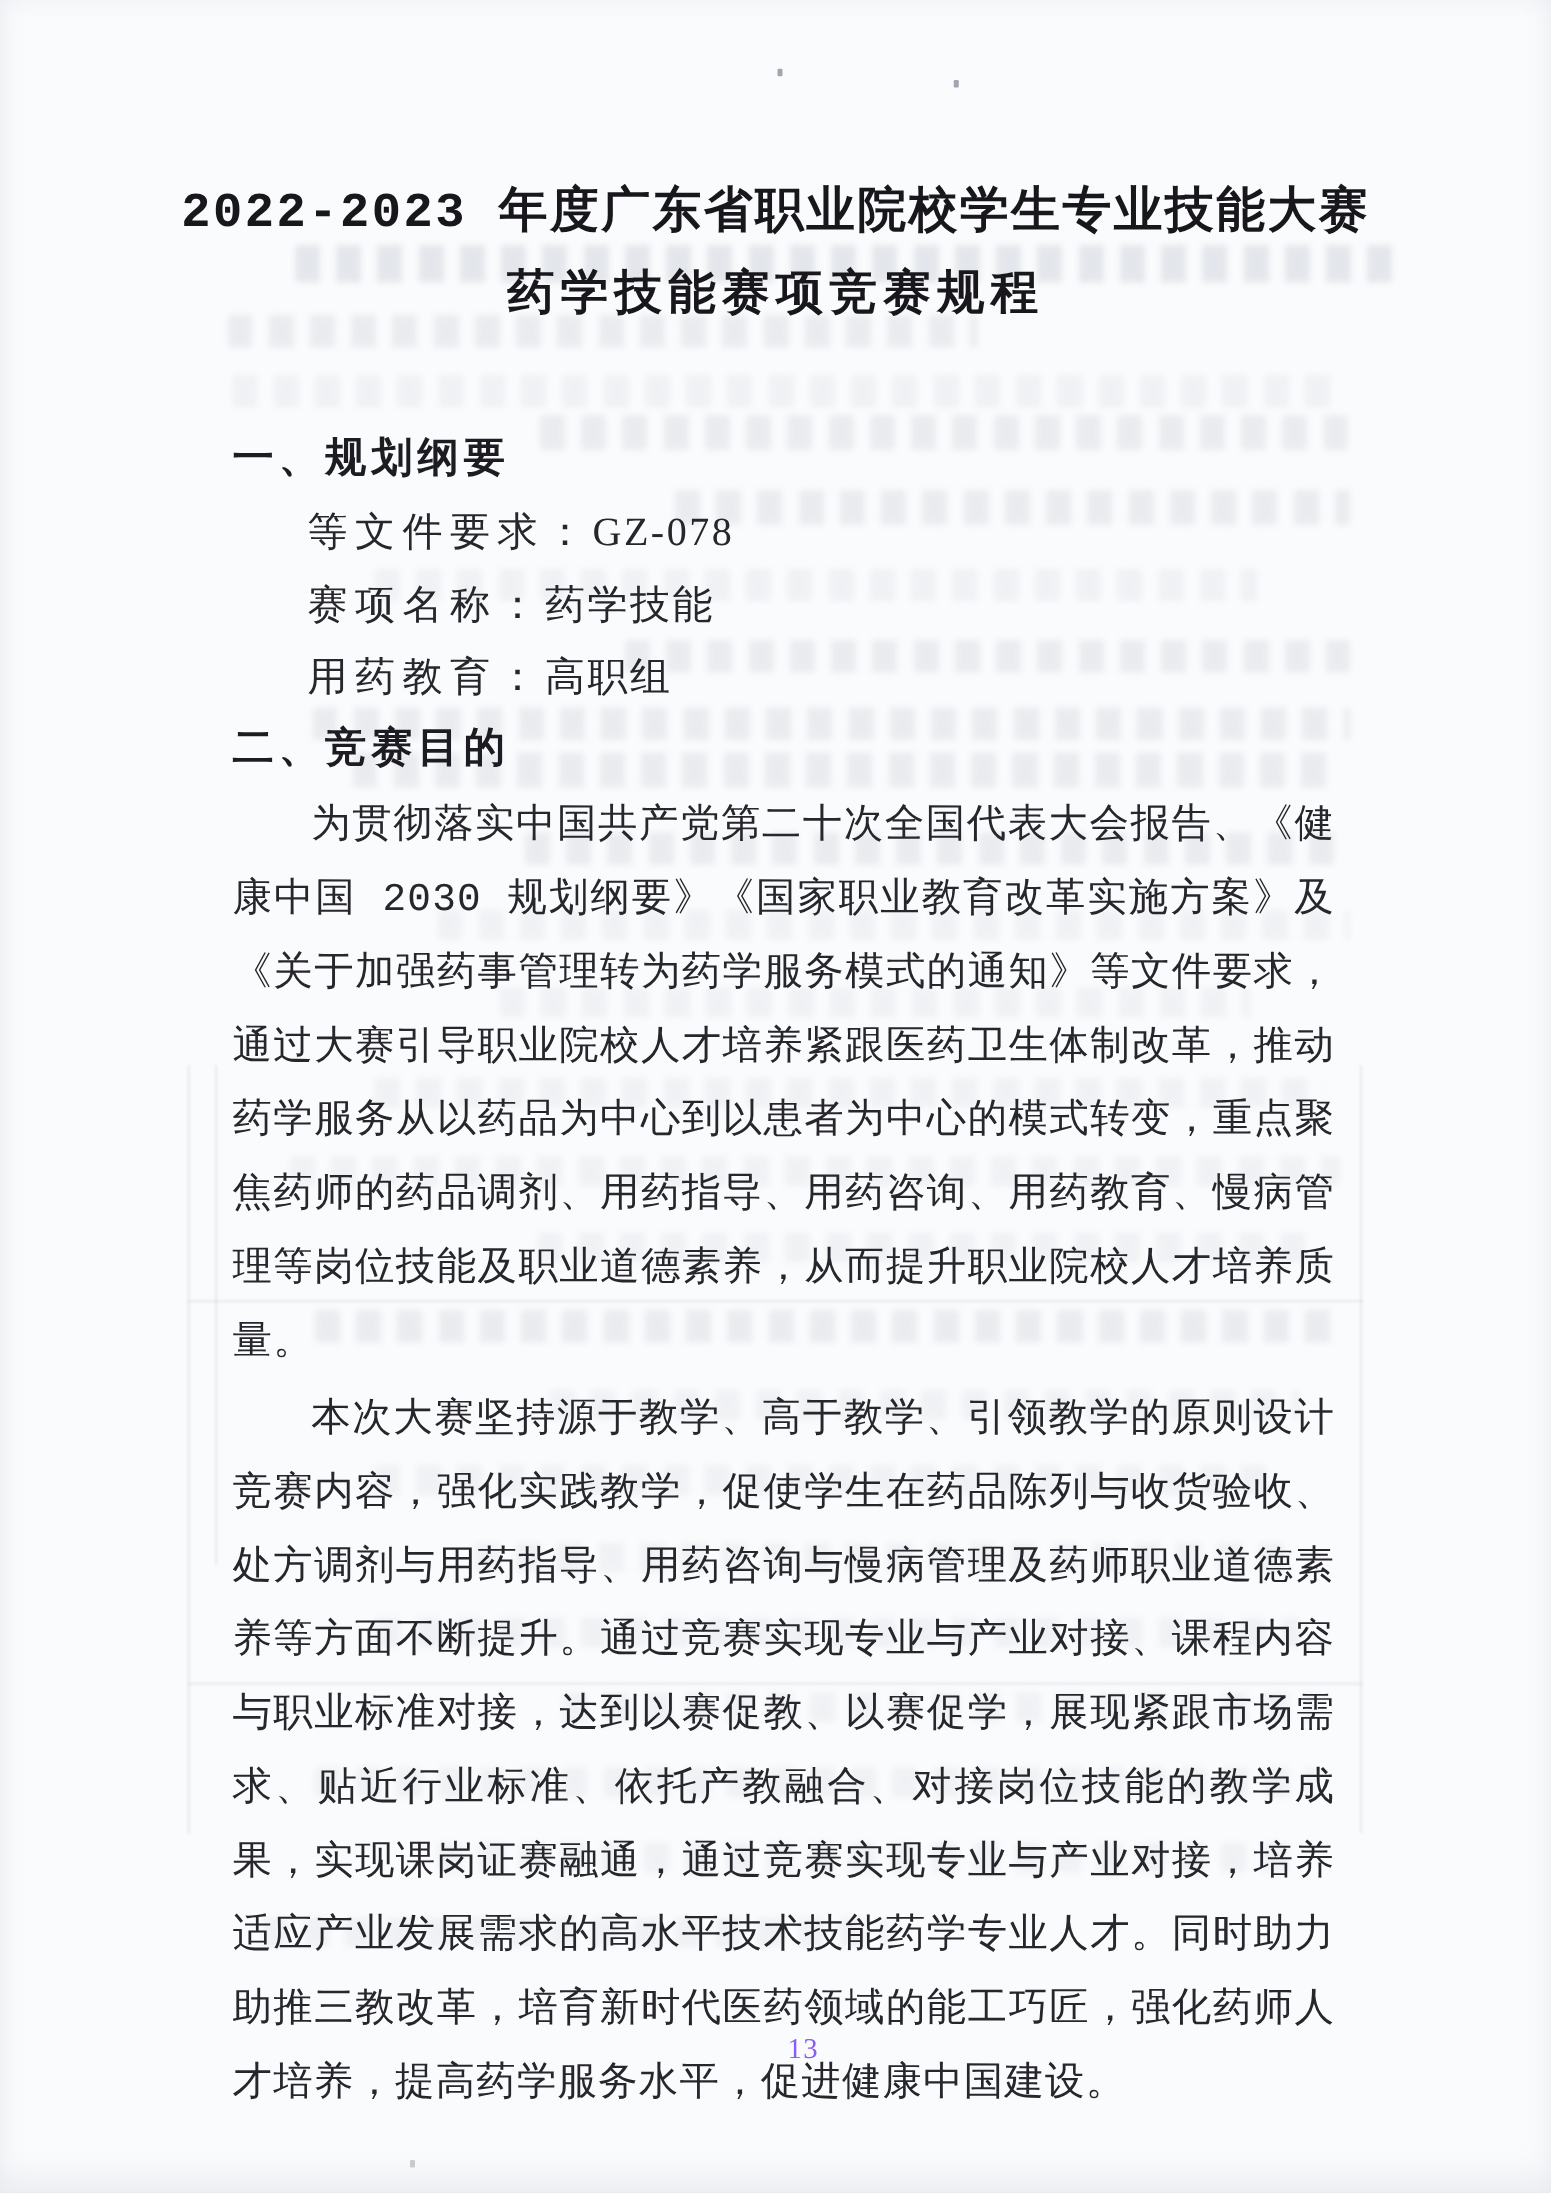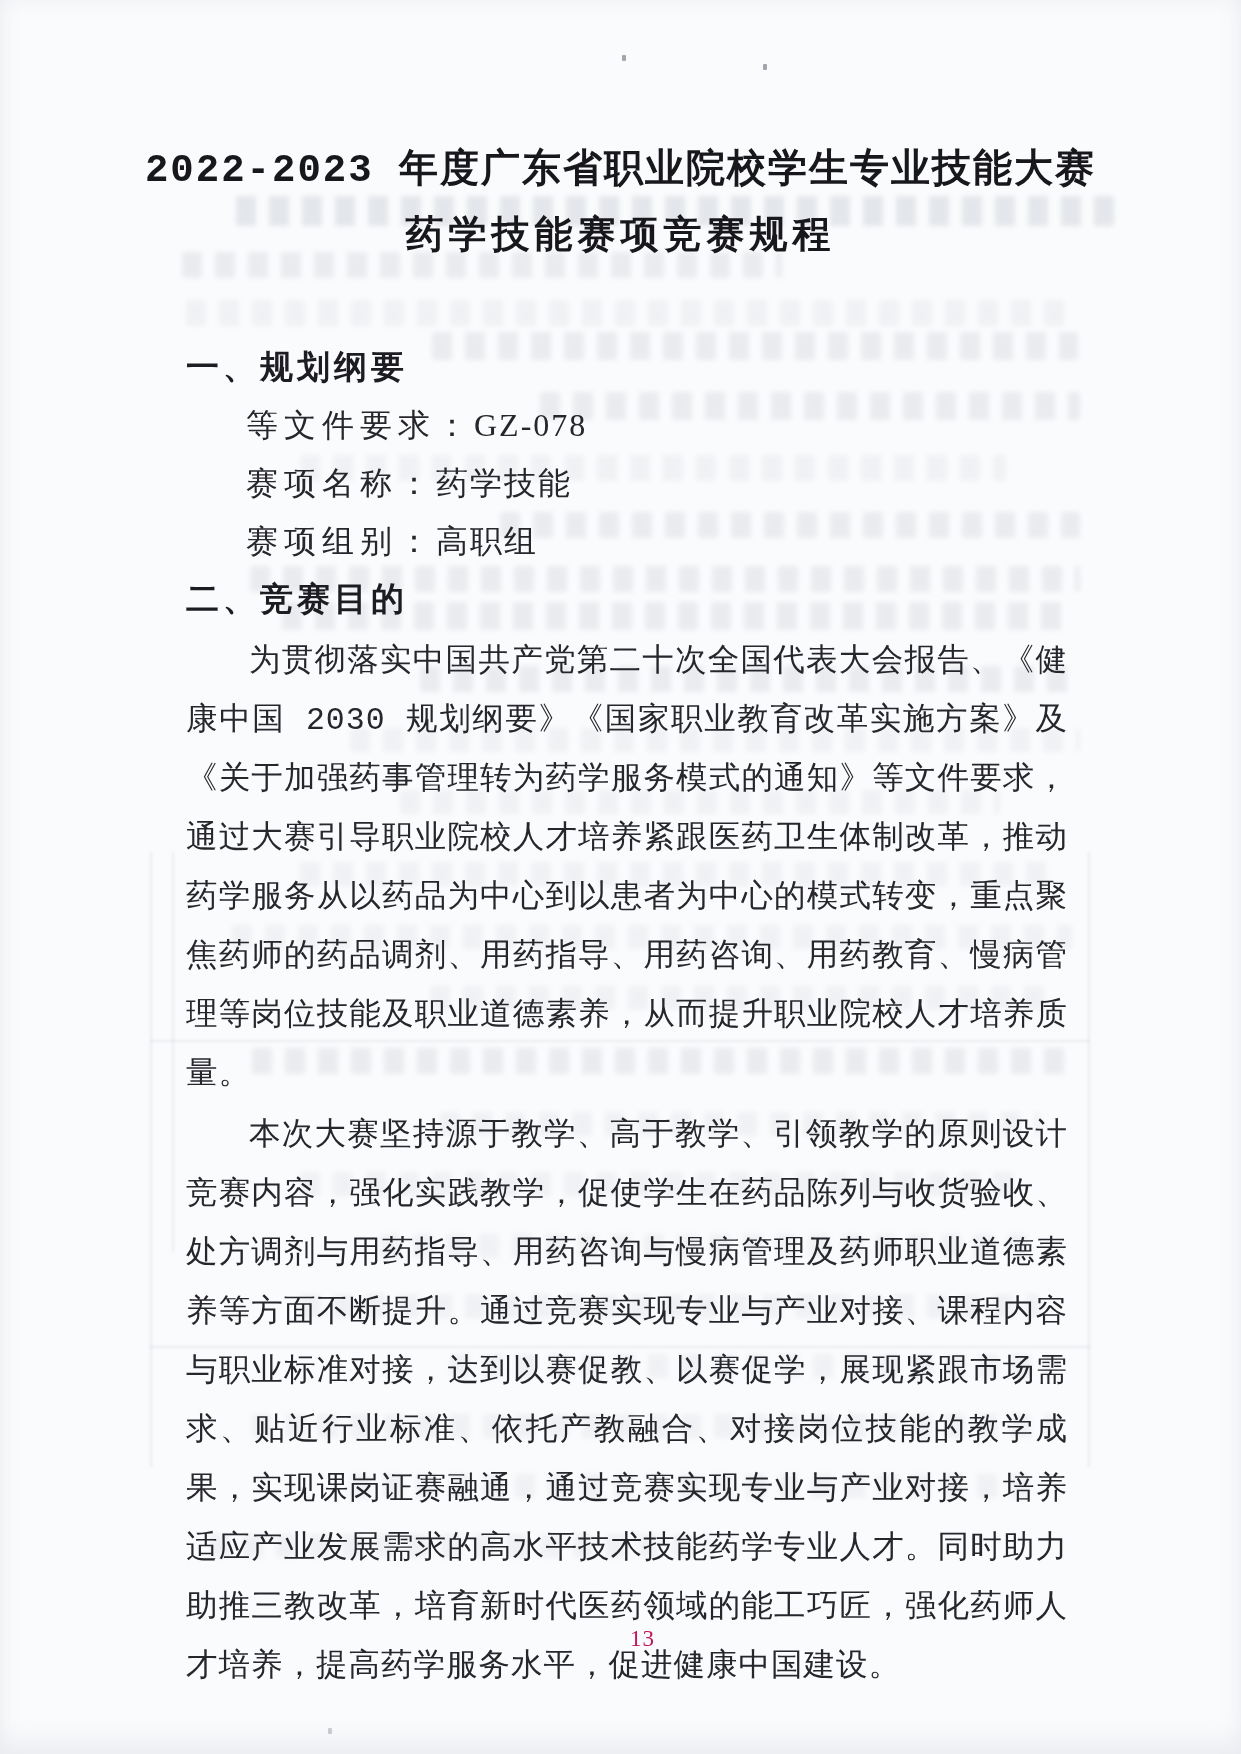--- a/index.html
+++ b/index.html
@@ -35,21 +35,21 @@
   }
   .field-line .value{letter-spacing:2px;}
   .para{
     margin:0;font-size:31.5px;line-height:59px;
     text-align:justify;text-indent:2em;letter-spacing:1px;
     color:#26262c;
   }
   .para.first{margin-top:4px;font-family:Liberation Mono, monospace;}
   .page-number{
     position:absolute;top:1626px;left:0;width:100%;
-    text-align:center;font-size:23px;color:#be185d;
+    text-align:center;font-size:23px;color:#8b5cf6;
     padding-left:44px;box-sizing:border-box;letter-spacing:1px;
   }
   
   .smudge{
     position:absolute;
     background:repeating-linear-gradient(90deg,#69748f 0 20px,rgba(0,0,0,0) 20px 33px);
     filter:blur(2.4px);
     opacity:.11;
     border-radius:3px;
     pointer-events:none;
@@ -114,21 +114,21 @@
 
     <h2 class="section-heading">一、规划纲要</h2>
 
     <div class="field-line">
       <span>等文件要求：</span><span class="value">GZ-078</span>
     </div>
     <div class="field-line">
       <span>赛项名称：</span><span class="value">药学技能</span>
     </div>
     <div class="field-line">
-      <span>赛项组别：</span><span class="value">高职组</span>
+      <span>用药教育：</span><span class="value">高职组</span>
     </div>
 
     <h2 class="section-heading">二、竞赛目的</h2>
 
     <p class="para first">为贯彻落实中国共产党第二十次全国代表大会报告、《健康中国 2030 规划纲要》《国家职业教育改革实施方案》及《关于加强药事管理转为药学服务模式的通知》等文件要求，通过大赛引导职业院校人才培养紧跟医药卫生体制改革，推动药学服务从以药品为中心到以患者为中心的模式转变，重点聚焦药师的药品调剂、用药指导、用药咨询、用药教育、慢病管理等岗位技能及职业道德素养，从而提升职业院校人才培养质量。</p>
     <p class="para">本次大赛坚持源于教学、高于教学、引领教学的原则设计竞赛内容，强化实践教学，促使学生在药品陈列与收货验收、处方调剂与用药指导、用药咨询与慢病管理及药师职业道德素养等方面不断提升。通过竞赛实现专业与产业对接、课程内容与职业标准对接，达到以赛促教、以赛促学，展现紧跟市场需求、贴近行业标准、依托产教融合、对接岗位技能的教学成果，实现课岗证赛融通，通过竞赛实现专业与产业对接，培养适应产业发展需求的高水平技术技能药学专业人才。同时助力助推三教改革，培育新时代医药领域的能工巧匠，强化药师人才培养，提高药学服务水平，促进健康中国建设。</p>
 
   </div>
 
   <div class="page-number">13</div>

